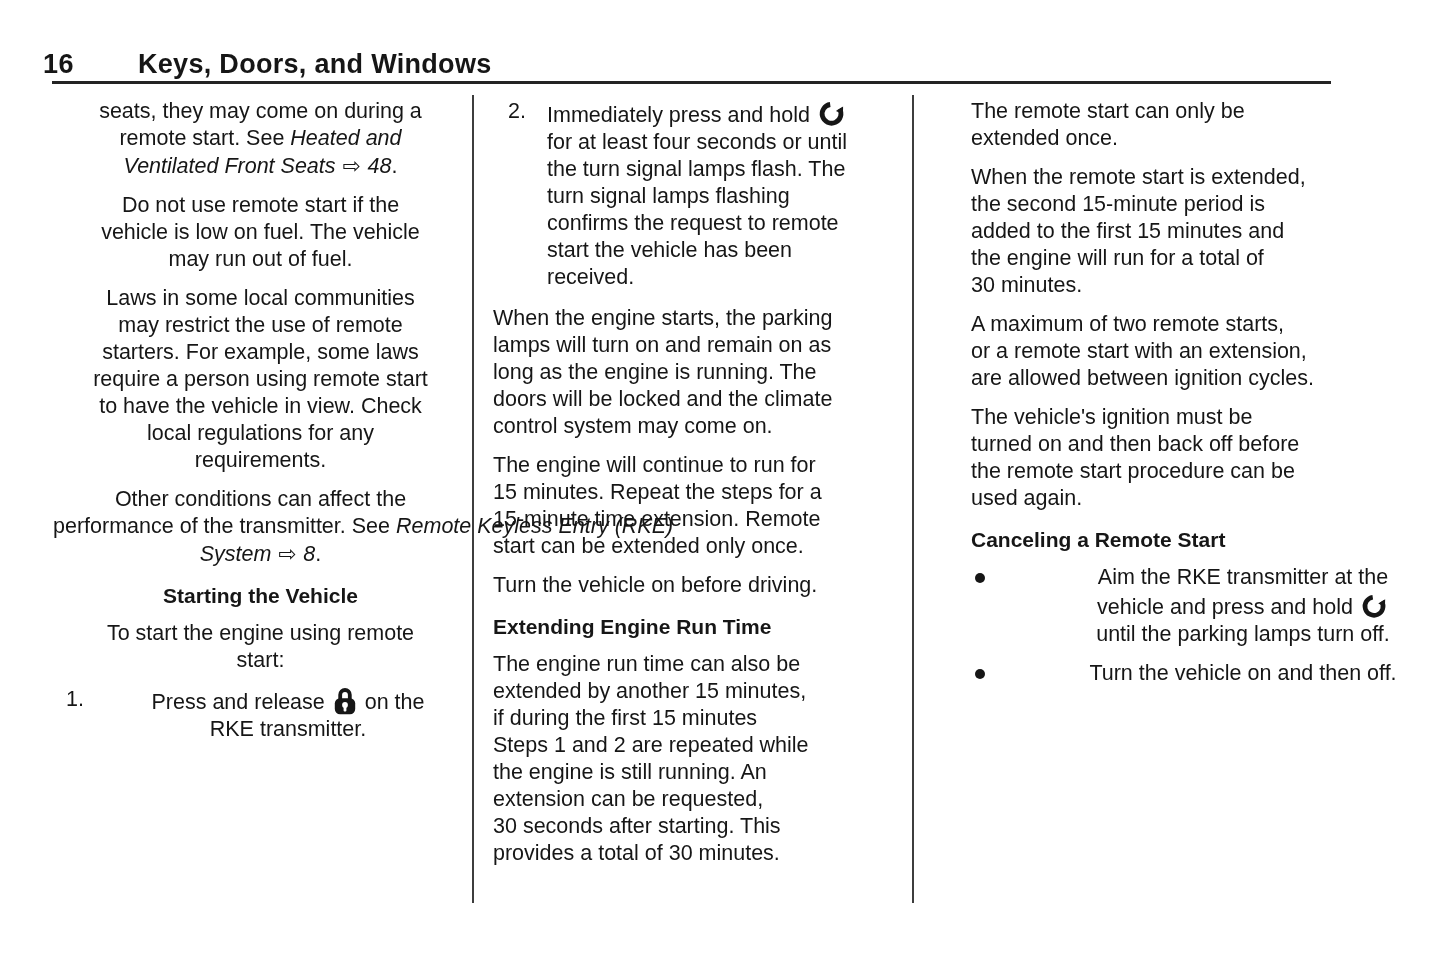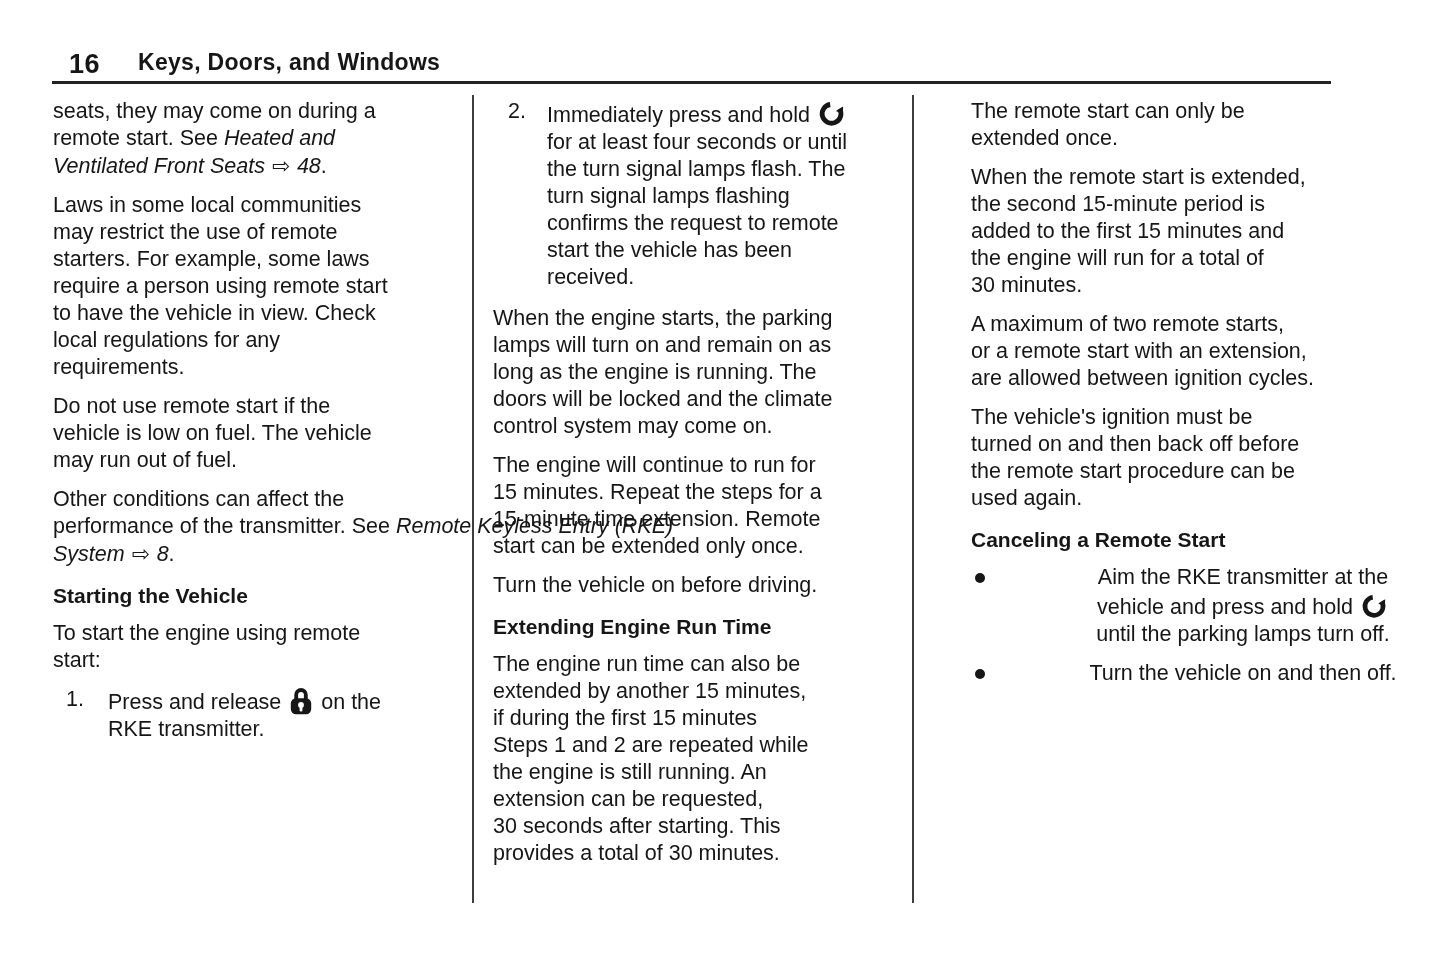--- a/index.html
+++ b/index.html
@@ -4,32 +4,32 @@
 <title>Owner Manual Page</title>
 <style>
   html,body { margin:0; padding:0; background:#ffffff; }
   body {
     width:1445px; height:965px; position:relative; overflow:hidden;
     font-family:"Liberation Sans", sans-serif; color:#161616;
   }
   .page { position:absolute; inset:0; background:#fff; }
 
   
-  .pagenum  { position:absolute; left:69px;  top:49px; font-size:27px; font-weight:bold; letter-spacing:.5px; }
-  .ptitle   { position:absolute; left:138px; top:49px; font-size:23px; font-weight:bold; letter-spacing:.3px; }
+  .pagenum  { position:absolute; left:43px;  top:49px; font-size:27px; font-weight:bold; letter-spacing:.5px; }
+  .ptitle   { position:absolute; left:138px; top:49px; font-size:27px; font-weight:bold; letter-spacing:.3px; }
   .rule     { position:absolute; left:52px;  top:81px; width:1279px; height:2.5px; background:#232323; }
 
   
   .vdiv { position:absolute; top:95px; width:2px; height:808px; background:#3d3d3d; }
   .v1 { left:472px; }
   .v2 { left:912px; }
 
   
   .col  { position:absolute; top:98px; font-size:21.5px; line-height:27px; }
-  .col1 { left:53px;  width:415px; }
+  .col1 { left:53px;  width:415px;text-align:center; }
   .col2 { left:493px; width:416px; }
   .col3 { left:971px; width:505px; }
 
   .para    { margin:0 0 12px 0; white-space:pre; }
   .subhead { font-size:21px; line-height:28px; font-weight:bold; margin:14px 0 10px 0; white-space:pre; }
 
   .numitem { position:relative; padding-left:55px; margin:9px 0 14px 0; white-space:pre; }
   .numitem .num { position:absolute; left:13px; top:0; }
   .col2 .numitem { padding-left:54px; margin-top:0; }
   .col2 .numitem .num { left:15px; }
@@ -53,30 +53,30 @@
   <span class="ptitle">Keys, Doors, and Windows</span>
   <div class="rule"></div>
 
   <div class="vdiv v1"></div>
   <div class="vdiv v2"></div>
 
   <section class="col col1">
     <p class="para"><span>seats, they may come on during a
 remote start. See </span><em>Heated and
 Ventilated Front Seats </em><span class="arrow">⇨</span><em> 48</em><span>.</span></p>
+    <p class="para">Do not use remote start if the
+vehicle is low on fuel. The vehicle
+may run out of fuel.</p>
     <p class="para">Laws in some local communities
 may restrict the use of remote
 starters. For example, some laws
 require a person using remote start
 to have the vehicle in view. Check
 local regulations for any
 requirements.</p>
-    <p class="para">Do not use remote start if the
-vehicle is low on fuel. The vehicle
-may run out of fuel.</p>
     <p class="para"><span>Other conditions can affect the
 performance of the transmitter. See </span><em>Remote Keyless Entry (RKE)
 System </em><span class="arrow">⇨</span><em> 8</em><span>.</span></p>
     <h2 class="subhead">Starting the Vehicle</h2>
     <p class="para">To start the engine using remote
 start:</p>
     <div class="numitem"><span class="num">1.</span><span>Press and release </span><svg class="icon" width="24" height="29" viewBox="0 0 24 29">
           <path d="M7.2 14 V8.8 a4.8 4.8 0 0 1 9.6 0 V14" fill="none" stroke="#161616" stroke-width="3.8"></path>
           <rect x="1.8" y="12.2" width="20.4" height="16" rx="5.2" fill="#161616"></rect>
           <circle cx="12" cy="19" r="2.9" fill="#ffffff"></circle>

